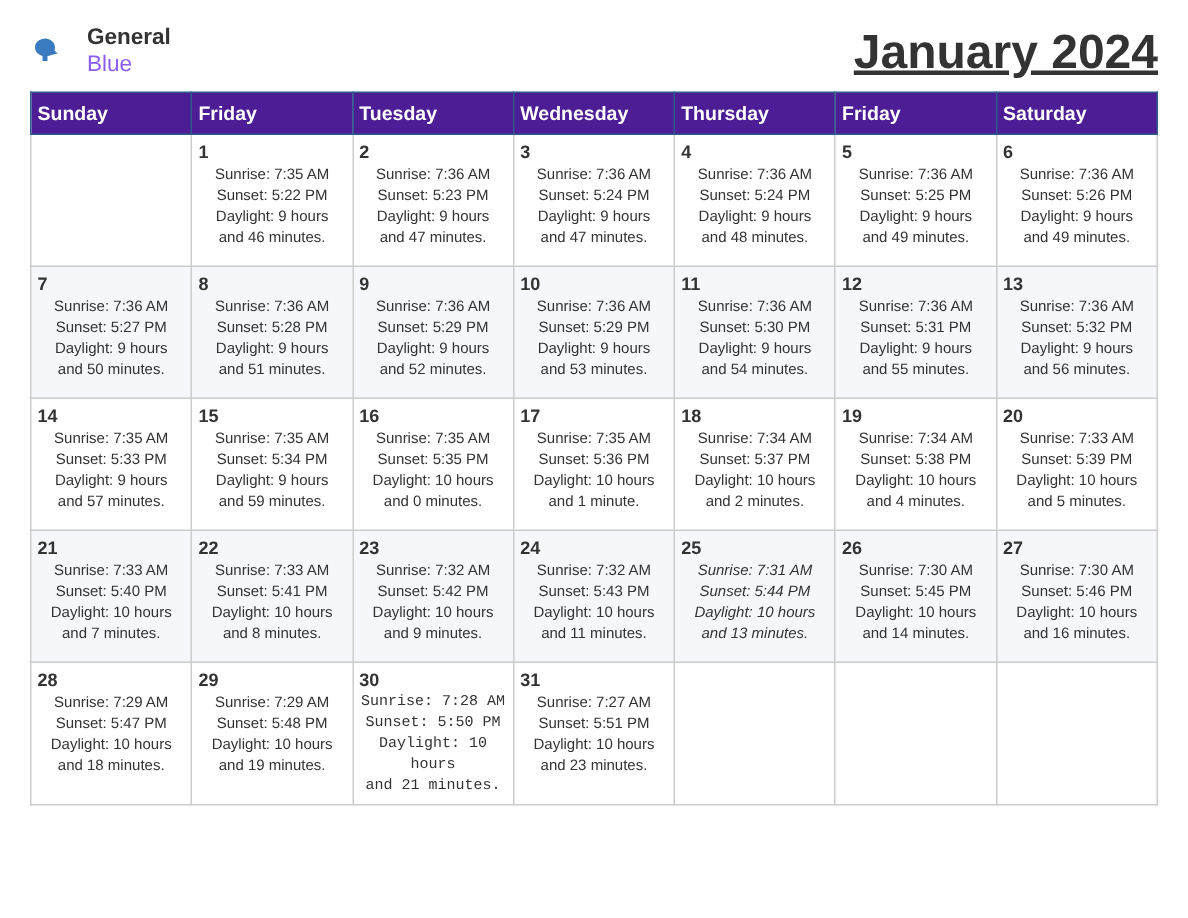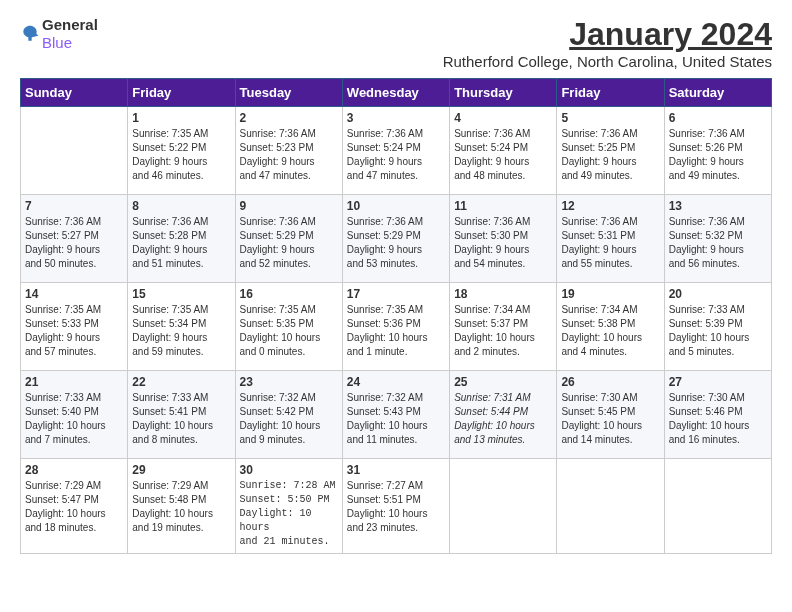--- a/index.html
+++ b/index.html
@@ -12,21 +12,21 @@
     }
     .header-section {
       display: flex;
       align-items: flex-start;
       justify-content: space-between;
       margin-bottom: 8px;
     }
     .logo {
       display: flex;
       align-items: center;
-      gap: 2px;
+      gap: 18px;
     }
     .logo-text-general {
       font-size: 15px;
       font-weight: bold;
       color: #333;
     }
     .logo-text-blue {
       font-size: 15px;
       font-weight: normal;
       color: #8b5cf6;
@@ -79,20 +79,21 @@
     .day-number {
       font-size: 12px;
       font-weight: bold;
       display: block;
       margin-bottom: 2px;
     }
     .day-info {
       font-size: 10px;
       line-height: 1.4;
       color: #333;
+      text-align: center;
     }
     .empty-cell {
       background: #f9f9f9;
     }
   </style>
 </head>
 <body>
 
 <div class="header-section">
   <div class="logo">
@@ -100,21 +101,20 @@
       <path d="M12 2 C8 2 4 5 4 9 C4 13 7 15 10 16 L10 20 L14 20 L14 16 C17 15 20 13 20 9 C20 5 16 2 12 2Z" fill="#3a7abf"></path>
       <path d="M14 16 L18 10 L22 14 Z" fill="#3a7abf"></path>
     </svg>
     <div>
       <span class="logo-text-general">General</span><br>
       <span class="logo-text-blue">Blue</span>
     </div>
   </div>
   <div class="title-block">
     <div class="main-title">January 2024</div>
-    <div class="subtitle">Rutherford College, North Carolina, United States</div>
   </div>
 </div>
 
 <table class="calendar-table">
   <thead>
     <tr>
     <th>Sunday</th>
         <th>Friday</th>
         <th>Tuesday</th>
         <th>Wednesday</th>

